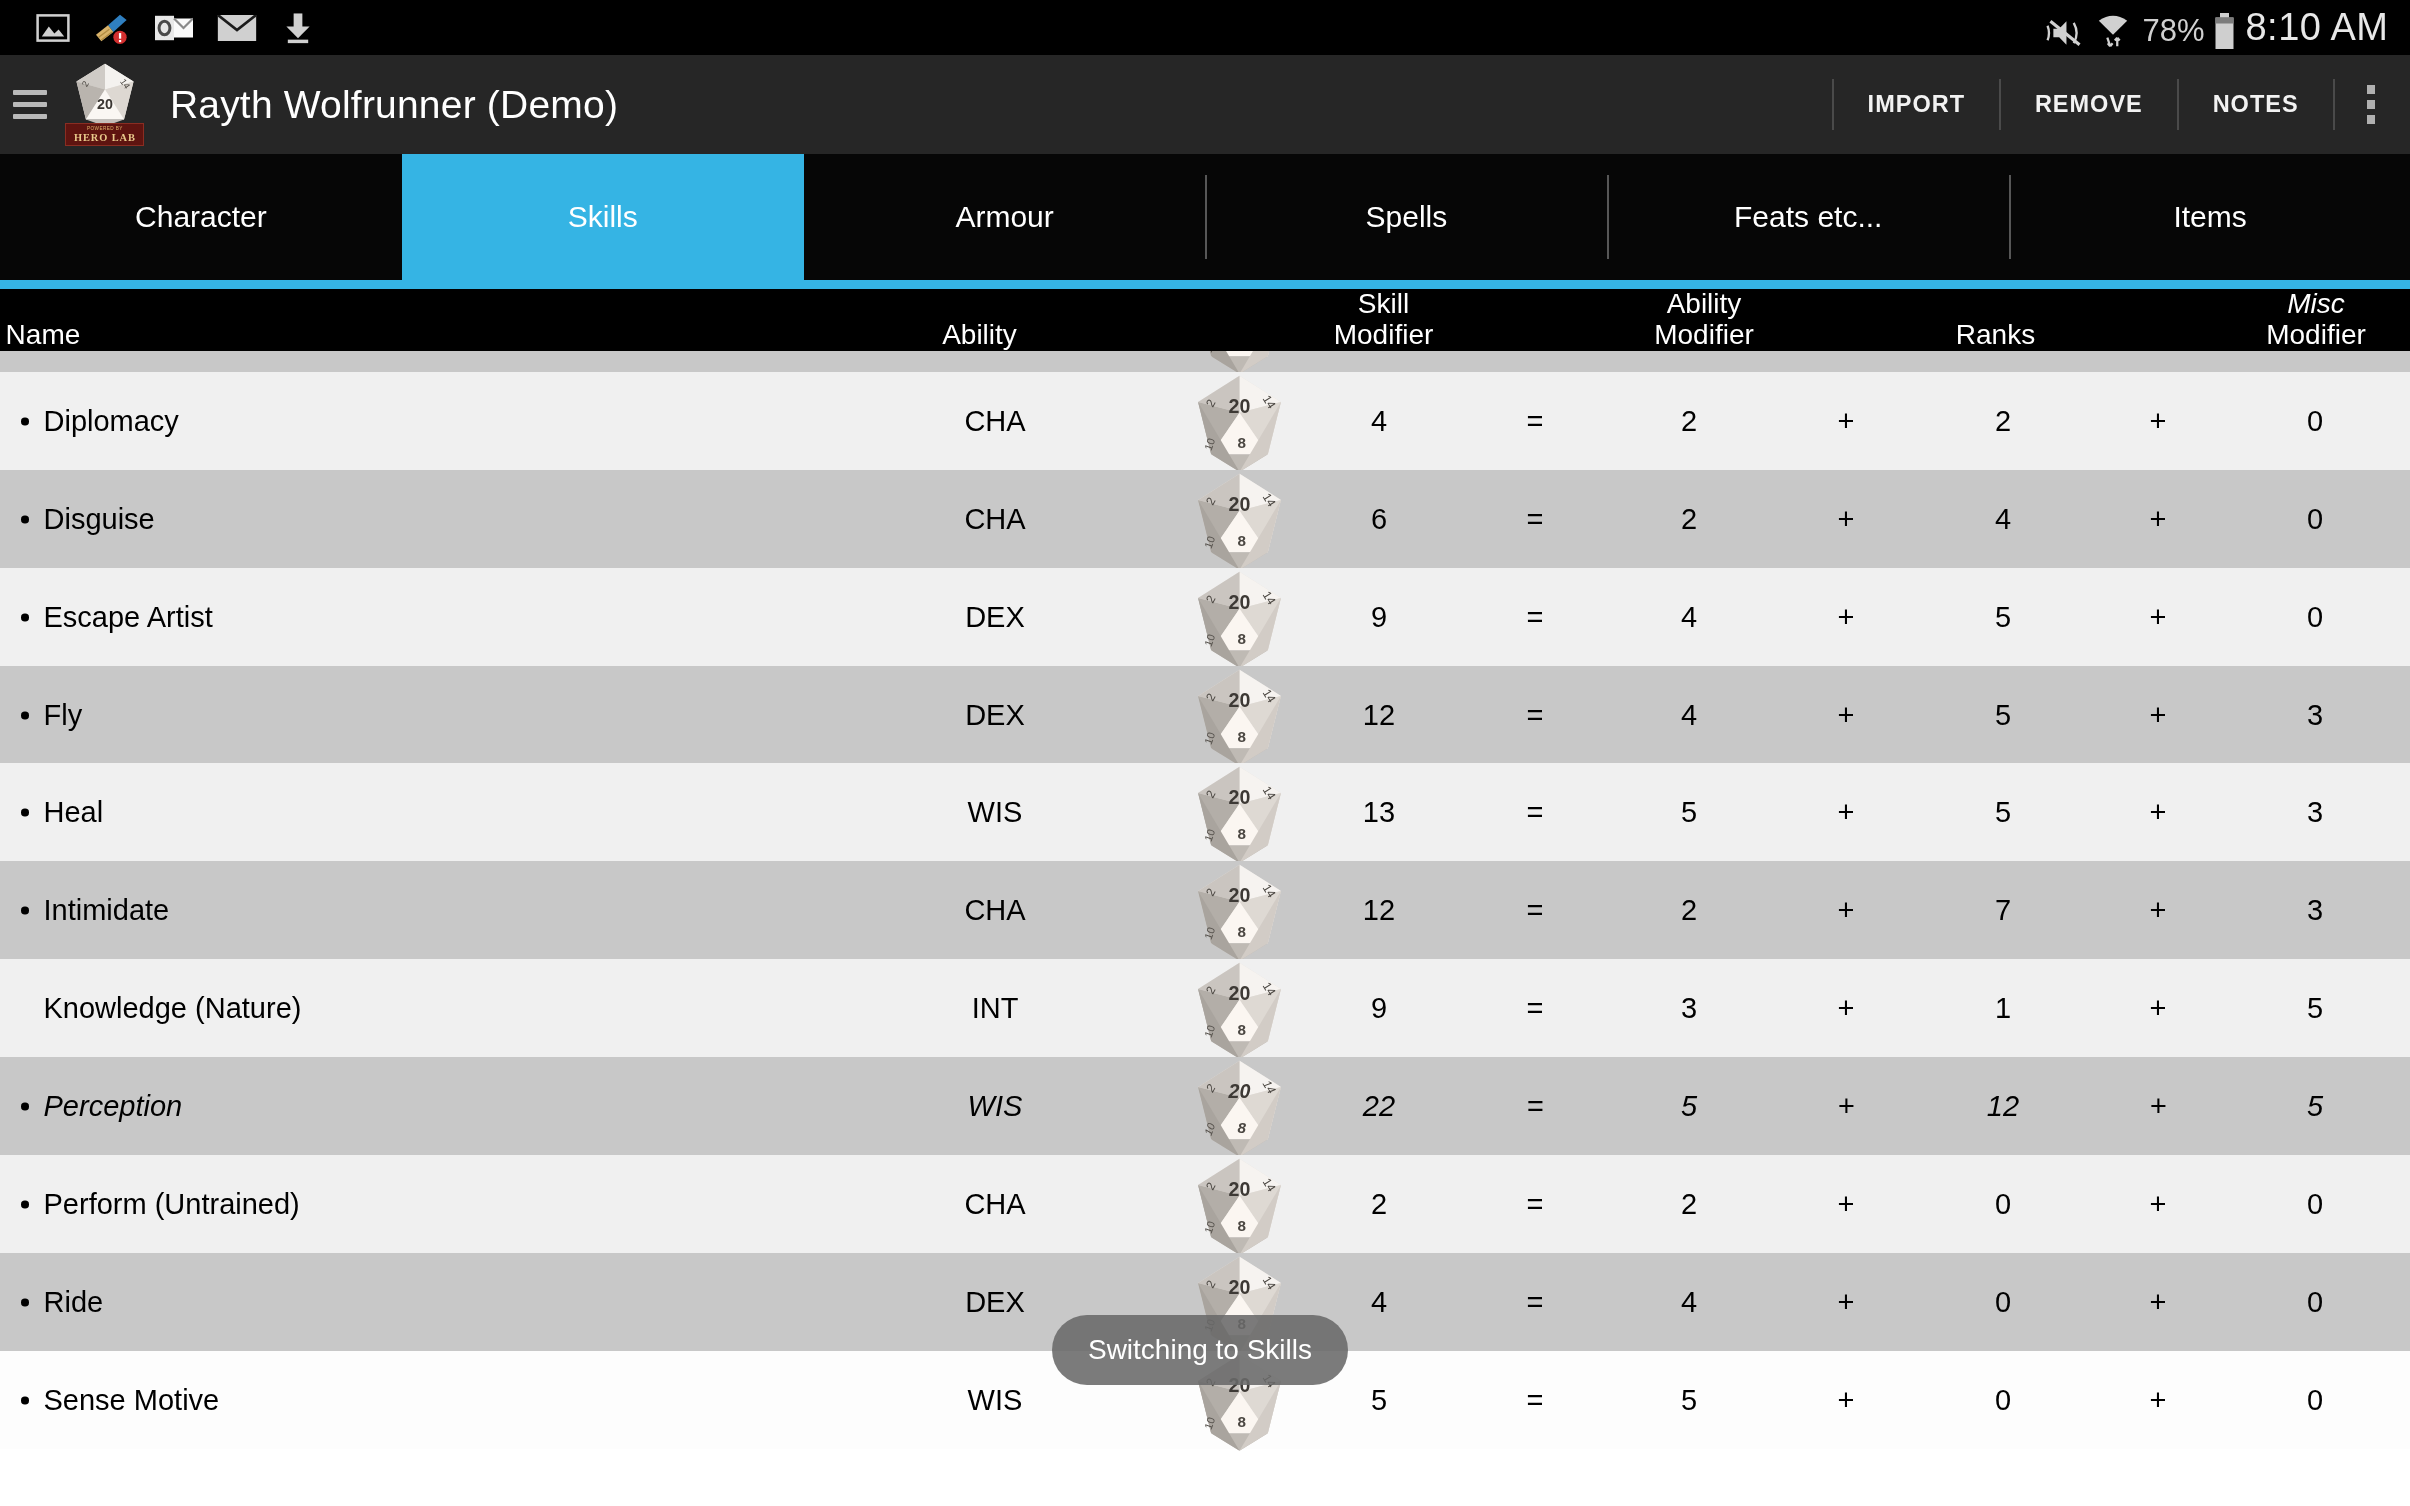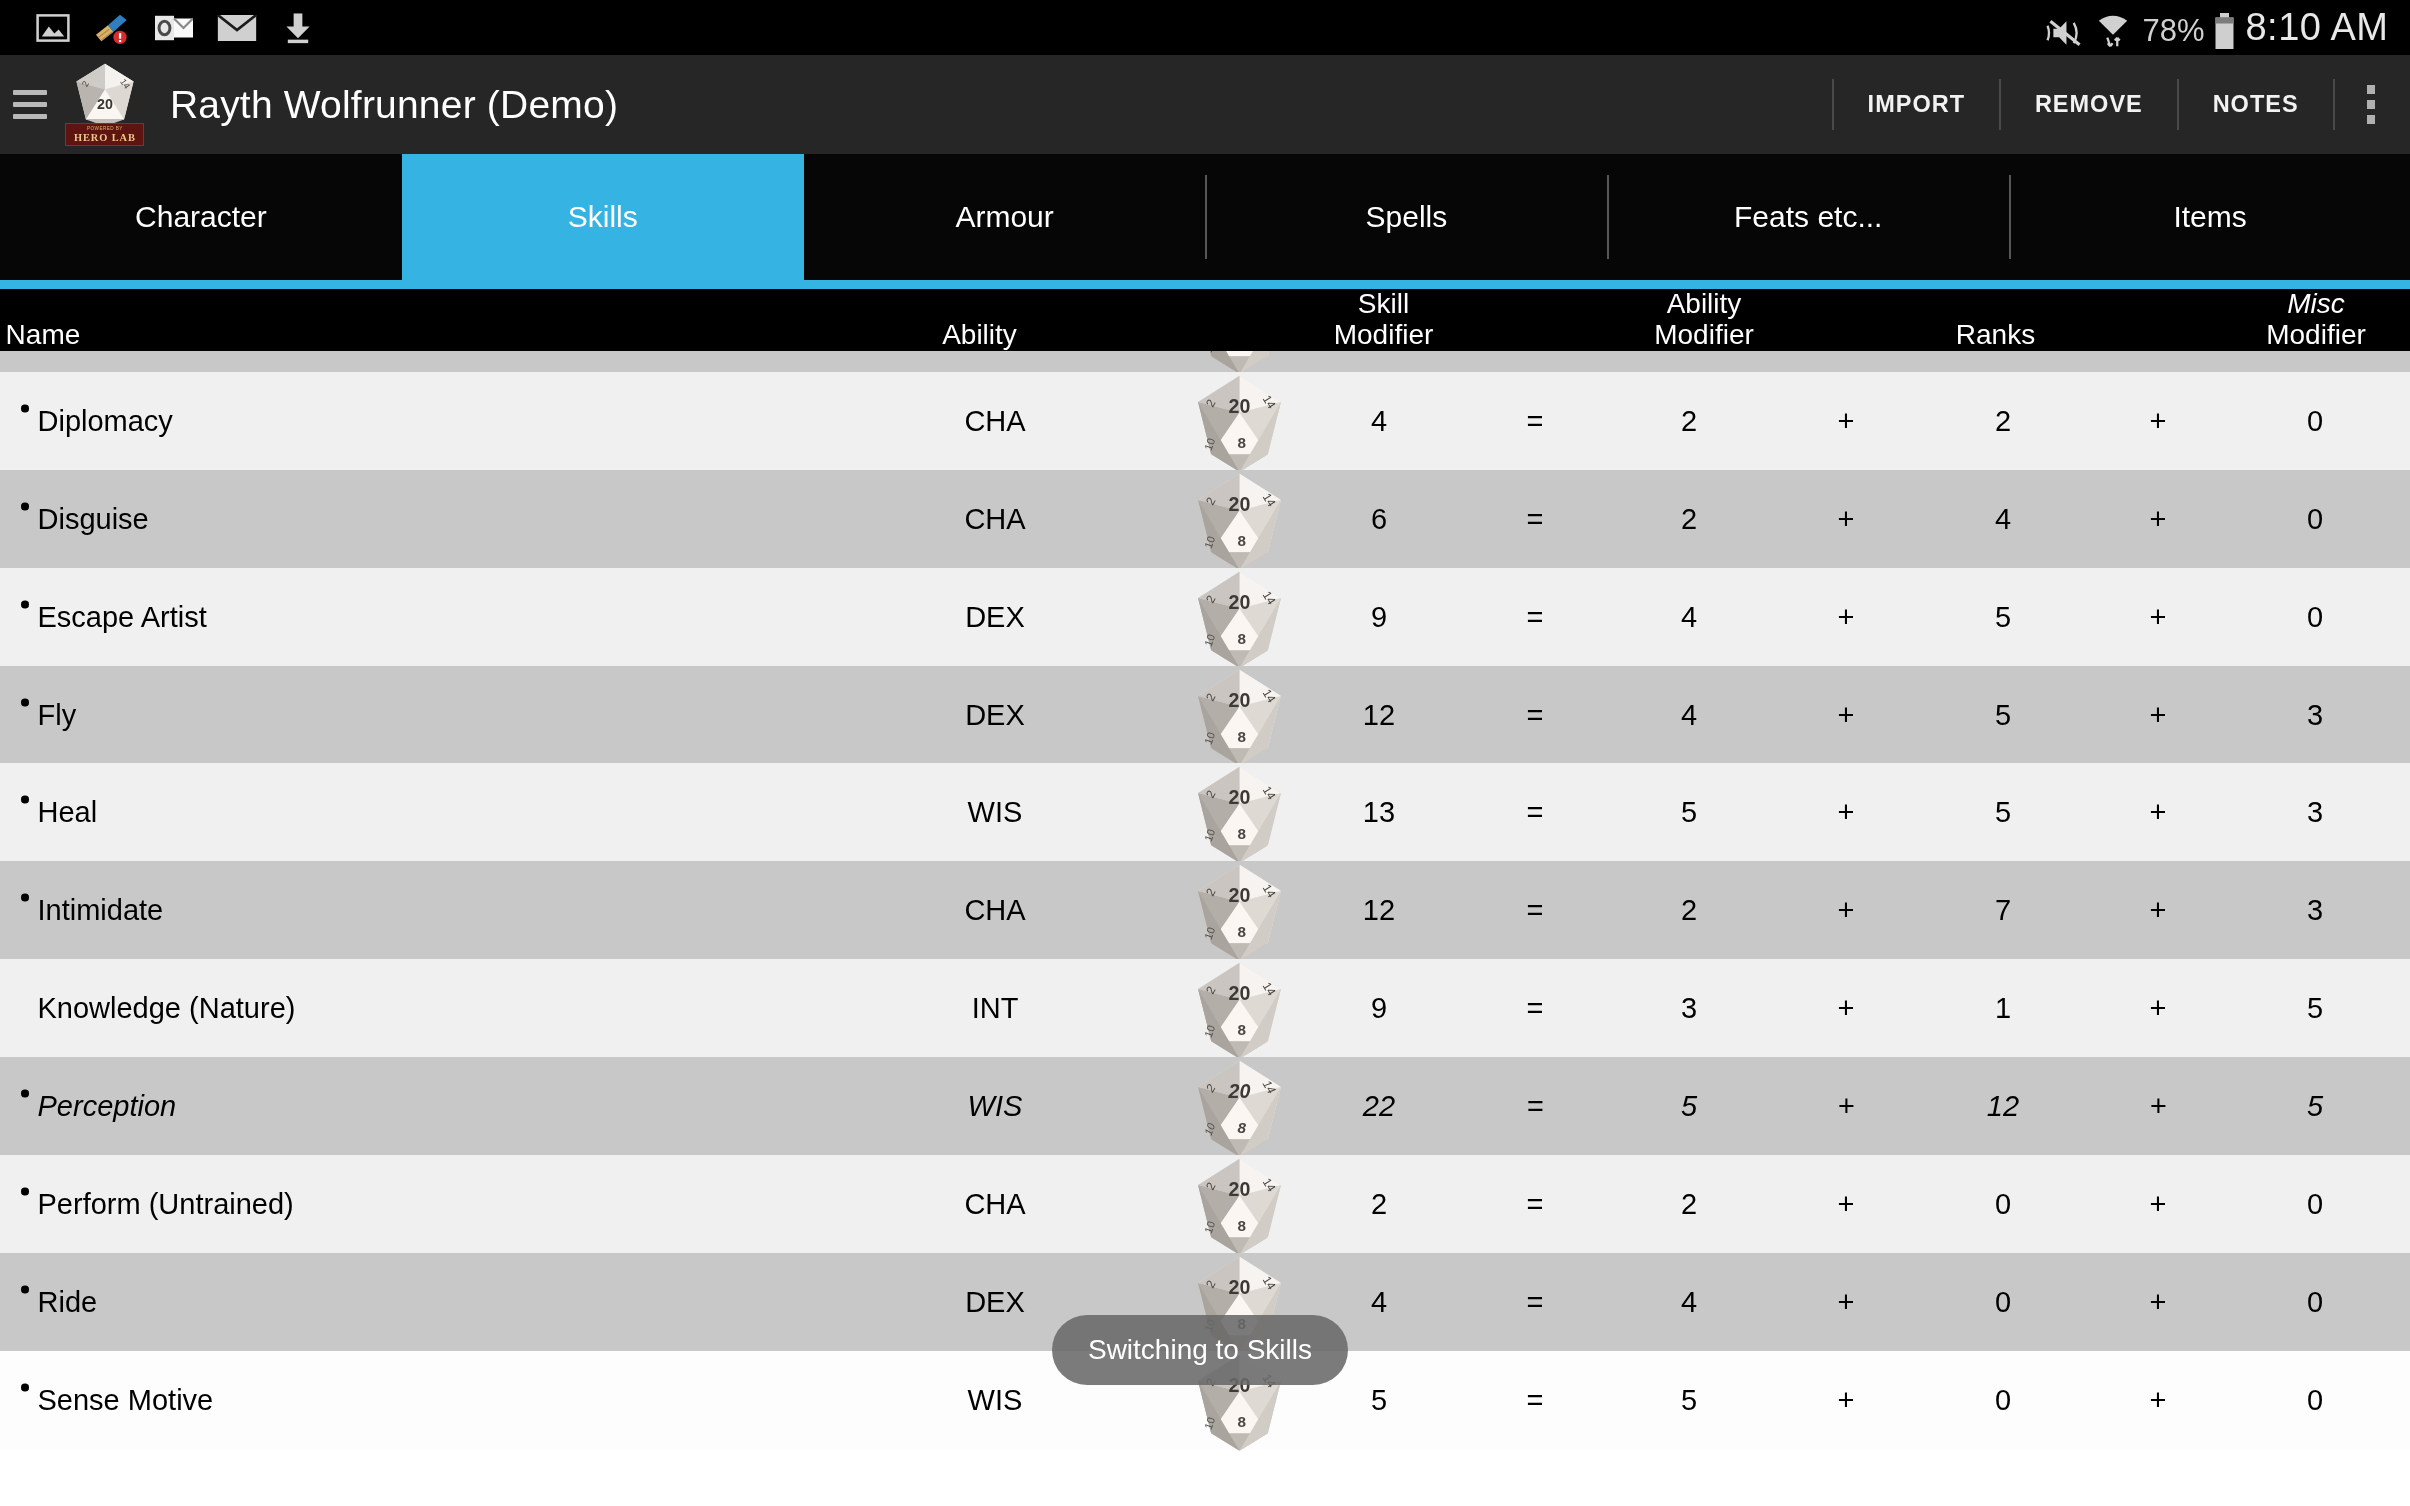--- a/index.html
+++ b/index.html
@@ -63,21 +63,21 @@
   .thead .two { top:-1.9px; }
   .thead .one { top:30px; }
 
   
   .tablewrap { position:relative; height:1184px; overflow:hidden; background:#fff; }
   .row { position:relative; height:98px; }
   .row.odd  { background:#c8c8c8; }
   .row.even { background:#f0f0f0; }
   .row.last { background:#fdfdfd; }
   .row .name { position:absolute; left:21px; top:50%; transform:translateY(-50%);
-               font-size:29px; color:#000; display:flex; align-items:flex-start; gap:9px; }
+               font-size:29px; color:#000; display:flex; align-items:center; gap:15px; }
   .row .name .bullet { width:7.5px; height:7.5px; background:#000; border-radius:50%;
                        display:inline-block; flex:0 0 auto; }
   .row .name .nobullet { width:7.5px; height:7.5px; display:inline-block; flex:0 0 auto; }
   .row .cell { position:absolute; top:50%; transform:translate(-50%,-50%);
                font-size:29px; color:#000; text-align:center; }
   .die-col { position:absolute; left:1185px; top:-5.6px; width:109px; height:109px; }
 
   .toast { position:absolute; left:1052px; top:1315px; width:296px; height:70px;
            background:rgba(105,105,105,.88); border-radius:35px; color:#fff;
            font-size:28px; display:flex; align-items:center; justify-content:center; }

